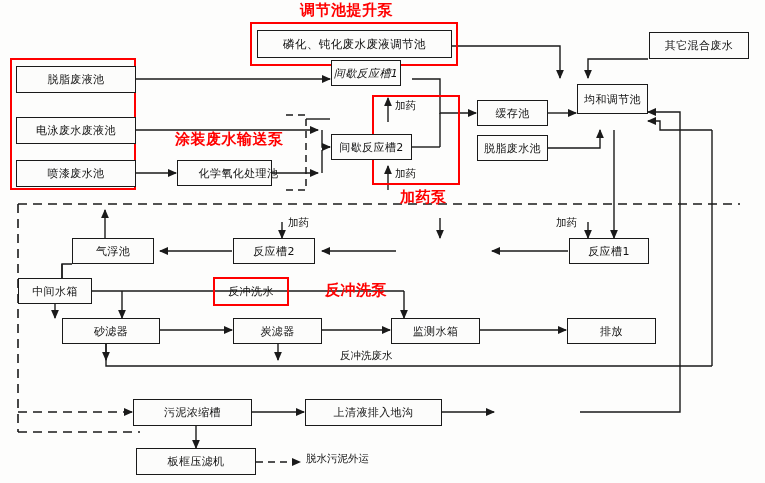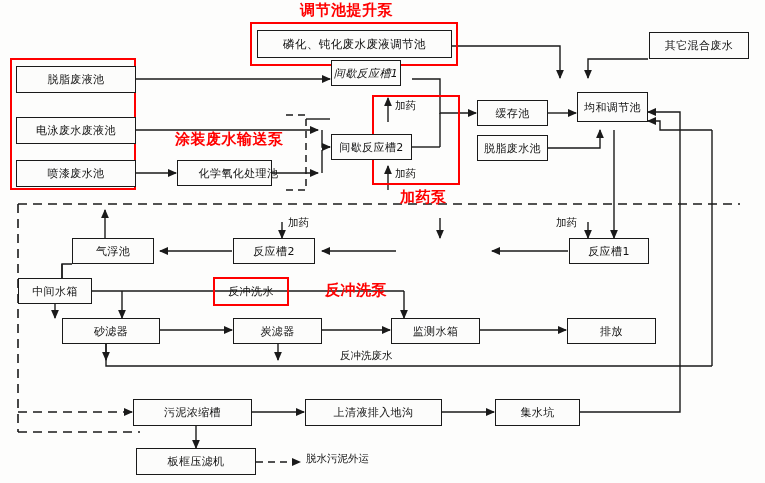--- a/index.html
+++ b/index.html
@@ -163,36 +163,35 @@
   <div class="node big" style="left:257px;top:30px;width:195px;height:28px;">磷化、钝化废水废液调节池</div>
 
   <div class="node" style="left:331px;top:60px;width:70px;height:26px;font-style:italic;">间歇反应槽1</div>
   <div class="node" style="left:331px;top:134px;width:81px;height:26px;">间歇反应槽2</div>
 
   <div class="node" style="left:649px;top:32px;width:100px;height:27px;">其它混合废水</div>
 
   <div class="node" style="left:477px;top:100px;width:71px;height:26px;">缓存池</div>
   <div class="node" style="left:477px;top:135px;width:71px;height:26px;">脱脂废水池</div>
 
-  <div class="node" style="left:577px;top:92px;width:71px;height:30px;">均和调节池</div>
+  <div class="node" style="left:577px;top:84px;width:71px;height:30px;">均和调节池</div>
 
   <div class="node" style="left:569px;top:238px;width:80px;height:26px;">反应槽1</div>
   <div class="node" style="left:233px;top:238px;width:82px;height:26px;">反应槽2</div>
   <div class="node" style="left:72px;top:238px;width:82px;height:26px;">气浮池</div>
 
   <div class="node" style="left:18px;top:278px;width:74px;height:26px;">中间水箱</div>
 
   <div class="node" style="left:62px;top:318px;width:98px;height:26px;">砂滤器</div>
   <div class="node" style="left:233px;top:318px;width:89px;height:26px;">炭滤器</div>
   <div class="node" style="left:391px;top:318px;width:89px;height:26px;">监测水箱</div>
   <div class="node" style="left:567px;top:318px;width:89px;height:26px;">排放</div>
 
   <div class="node" style="left:133px;top:399px;width:119px;height:27px;">污泥浓缩槽</div>
   <div class="node" style="left:305px;top:399px;width:137px;height:27px;">上清液排入地沟</div>
-  <div class="node" style="left:495px;top:399px;width:85px;height:27px;">集水坑</div>
   <div class="node" style="left:136px;top:448px;width:120px;height:27px;">板框压滤机</div>
 
   <div class="node" style="left:217px;top:281px;width:68px;height:21px;border:none;background:transparent;">反冲洗水</div>
 
   <div class="lbl" style="left:395px;top:99px;">加药</div>
   <div class="lbl" style="left:395px;top:167px;">加药</div>
   <div class="lbl" style="left:288px;top:216px;">加药</div>
   <div class="lbl" style="left:556px;top:216px;">加药</div>
   <div class="lbl" style="left:340px;top:349px;">反冲洗废水</div>
   <div class="lbl" style="left:306px;top:452px;">脱水污泥外运</div>

